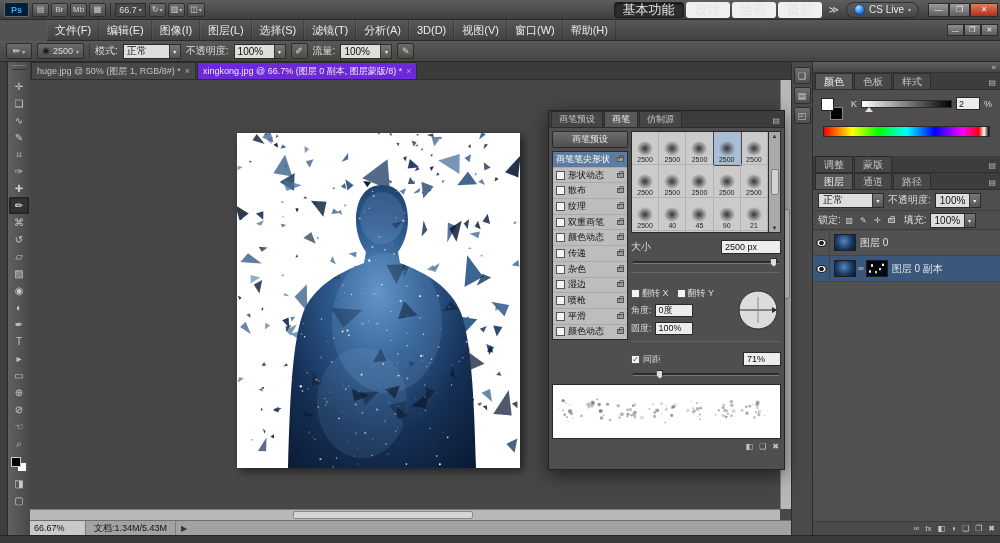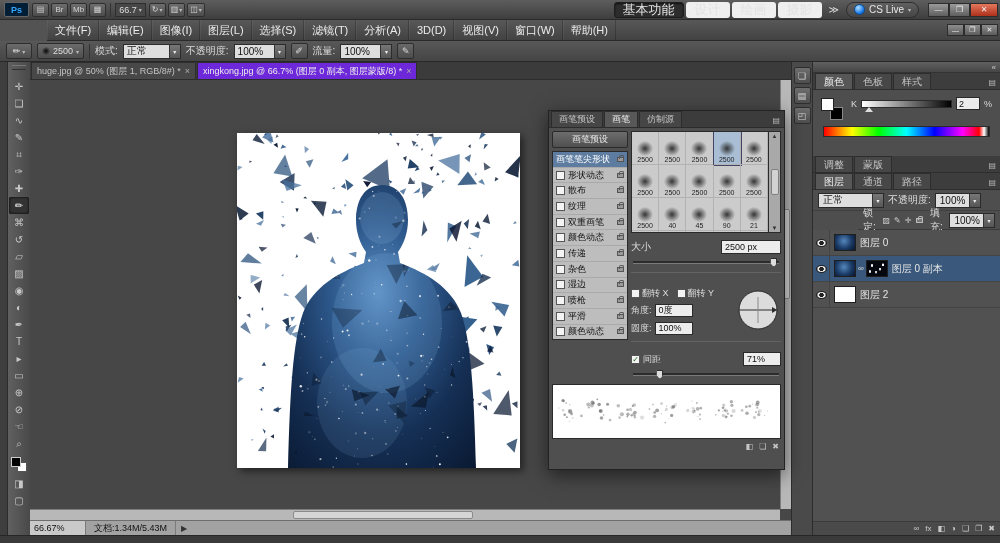--- a/index.html
+++ b/index.html
@@ -91,21 +91,21 @@
   .k-ramp { flex:1; height:8px; background:linear-gradient(to right,#fff,#000); border:1px solid #2a2a2a; position:relative; }
   .k-thumb { position:absolute; left:3%; bottom:-5px; width:0; height:0; border-left:4px solid transparent; border-right:4px solid transparent; border-bottom:5px solid #ddd; }
   .k-val { width:24px; height:13px; background:#ececec; border:1px solid #2a2a2a; color:#111; font-size:9px; display:flex; align-items:center; padding:0 2px; }
   .spectrum { margin:16px 2px 0; height:11px; border:1px solid #2a2a2a; background:linear-gradient(to right,#ff0000,#ffff00 17%,#00ff00 33%,#00ffff 50%,#0000ff 67%,#ff00ff 84%,#ff0000 94%,#fff 97%,#000); }
 
   .layers-ctrl1 { height:21px; display:flex; align-items:center; gap:4px; padding:0 5px; color:#ddd; font-size:10px; border-bottom:1px solid #404040; }
   .mini-select { height:15px; background:#dedede; border:1px solid #2a2a2a; color:#111; display:flex; align-items:center; justify-content:space-between; gap:3px; padding:0 0 0 4px; font-size:10px; }
   .mini-select .sel-caret { width:11px; height:13px; background:linear-gradient(#777,#555); color:#eee; font-size:6px; display:flex; align-items:center; justify-content:center; border-left:1px solid #333; }
   .blend { width:66px; }
   .pct { width:46px; }
-  .layers-ctrl2 { height:19px; display:flex; align-items:center; gap:3px; padding:0 5px; color:#ddd; font-size:10px; border-bottom:1px solid #3a3a3a;margin-left:45px; }
+  .layers-ctrl2 { height:19px; display:flex; align-items:center; gap:3px; padding:0 5px; color:#ddd; font-size:10px; border-bottom:1px solid #3a3a3a; }
   .lk-ico { width:11px; height:12px; color:#ccc; font-size:8px; display:flex; align-items:center; justify-content:center; }
   .lockico { width:7px; height:5px; border:1px solid #bbb; background:#777; position:relative; }
   .lockico:before { content:""; position:absolute; left:1px; top:-3px; width:3px; height:3px; border:1px solid #bbb; border-bottom:none; border-radius:2px 2px 0 0; }
   .layers-list { flex:1; background:#515151; }
   .layer-row { height:26px; display:flex; align-items:center; gap:4px; padding-right:3px; border-bottom:1px solid #444; font-size:10px; color:#e6e6e6; }
   .layer-row.selected { background:#39587c; }
   .eye-box { width:17px; height:100%; border-right:1px solid #434343; display:flex; align-items:center; justify-content:center; flex:none; }
   .eye { width:11px; height:8px; border:1px solid #222; border-radius:50%; background:radial-gradient(circle at 50% 50%, #222 0 2px, #e9e9e9 2.5px 3.5px, #9a9a9a 4px); }
   .lthumb { width:22px; height:17px; border:1px solid #1f1f1f; background:#fff; flex:none; }
   .lthumb.galaxy { background:radial-gradient(circle at 45% 40%, #5587bc, #1a3a66 55%, #0a1830 95%); }
@@ -996,27 +996,20 @@
         </div>
         <div class="layer-row selected">
           <span class="eye-box">
               <span class="eye"></span>
             </span>
           <span class="lthumb galaxy"></span>
           <span class="chain">∞</span>
           <span class="lthumb mask"></span>
           <span class="layer-name">图层 0 副本</span>
         </div>
-        <div class="layer-row">
-          <span class="eye-box">
-              <span class="eye"></span>
-            </span>
-          <span class="lthumb"></span>
-          <span class="layer-name">图层 2</span>
-        </div>
       </div>
       <div class="layers-footer">
 
       <span class="lf-icon">
             <span>∞</span>
           </span>
           <span class="lf-icon">
             <span>fx</span>
           </span>
           <span class="lf-icon">

